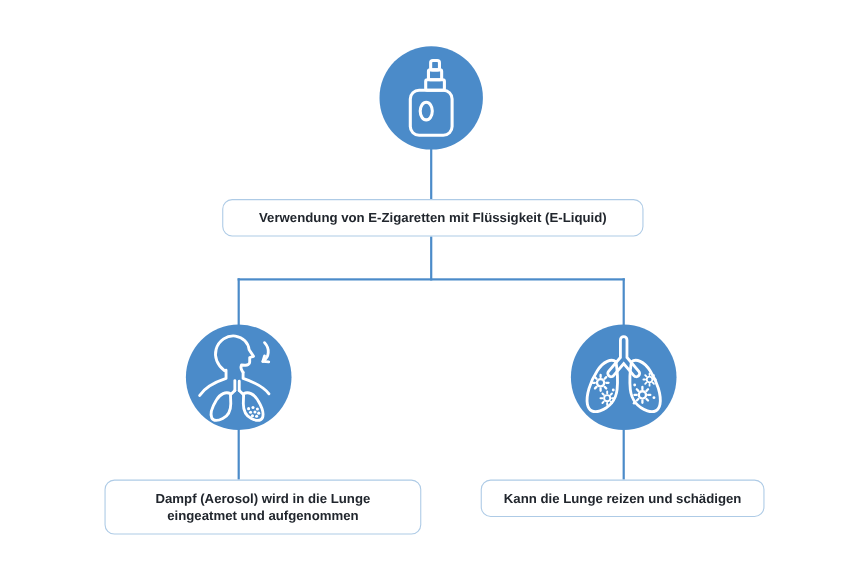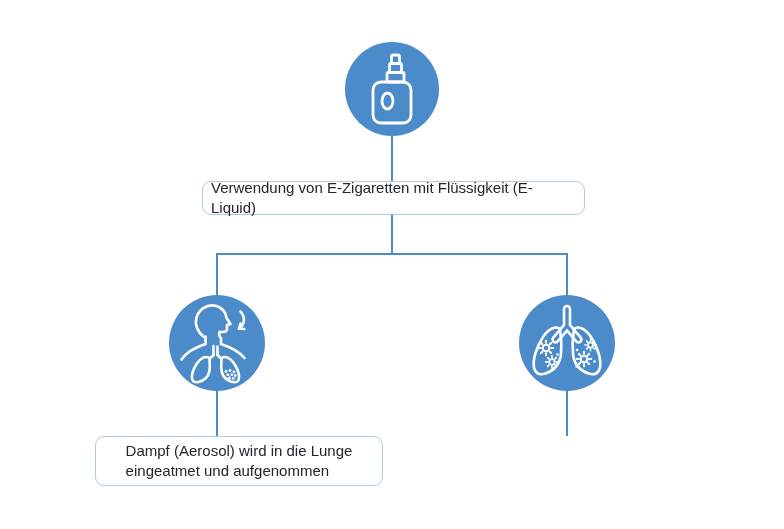--- a/index.html
+++ b/index.html
@@ -31,25 +31,27 @@
     justify-content: center;
   }
   .label-box {
     position: absolute;
     background: var(--box-fill);
     border: 1.5px solid var(--box-border);
     border-radius: 9px;
     display: flex;
     align-items: center;
     justify-content: center;
+    text-align: center;
     color: var(--text);
-    font-size: 15px;
+    font-size: 12px;
     line-height: 1.36;
     white-space: pre-line;
     padding: 3px 8px;
+    font-weight: bold;
   }
   .icon-stroke {
     stroke: var(--icon-stroke);
     fill: none;
     stroke-linecap: round;
     stroke-linejoin: round;
   }
   .icon-fill { fill: var(--icon-stroke); stroke: none; }
   .icon-inner {
     stroke: var(--node-fill);
@@ -147,14 +149,17 @@
         <circle cx="57.5" cy="71.5" r="1.3"></circle>
       </g>
     </svg>
   </div>
 
   <div class="label-box" style="left:95px; top:436px; width:288px; height:50px;">
     <span>Dampf (Aerosol) wird in die Lunge
 eingeatmet und aufgenommen</span>
   </div>
 
+  <div class="label-box" style="left:437px; top:436px; width:258px; height:34px;">
+    <span>Kann die Lunge reizen und schädigen</span>
+  </div>
 
 </div>
 
 </body></html>

